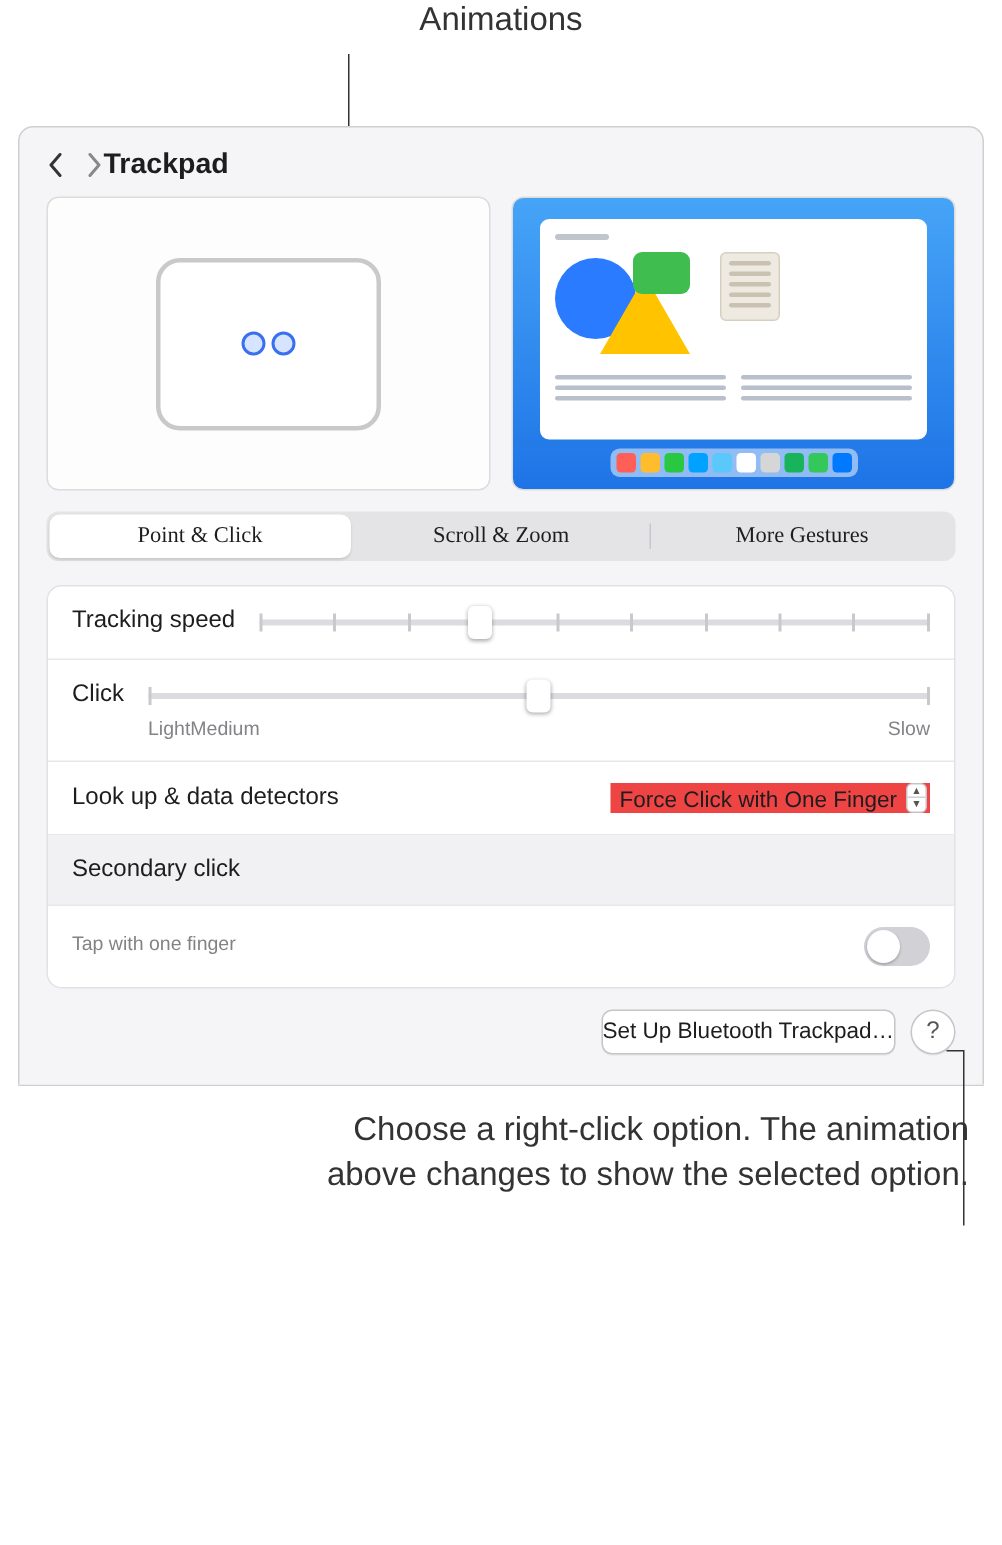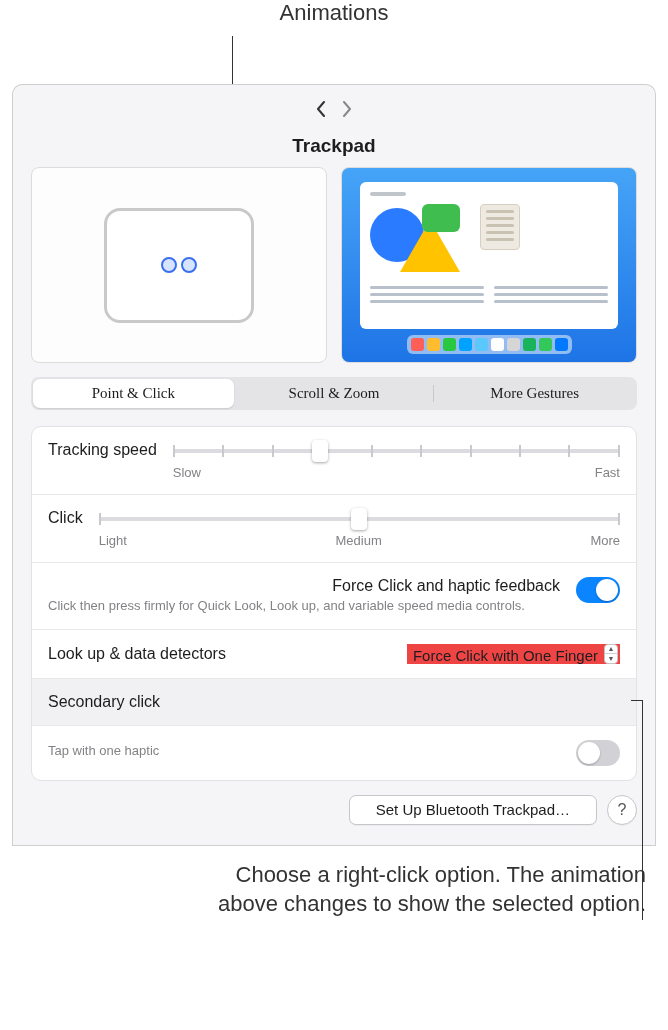--- a/index.html
+++ b/index.html
@@ -33,23 +33,21 @@
     border: 1px solid #cfcfcf;
     border-bottom: none;
     border-radius: 10px 10px 0 0;
     background: #f5f5f7;
     padding-bottom: 20px;
     position: relative;
   }
   .header {
     display: flex;
     align-items: center;
-    gap: 16px;
     padding: 14px 18px 10px 18px;
-    flex-direction: column;
   }
   .nav-btns {
     display: flex;
     gap: 14px;
     color: #888;
   }
   .nav-btn {
     width: 12px;
     height: 20px;
     display: flex;
@@ -287,21 +285,21 @@
     box-shadow: 0 1px 3px rgba(0,0,0,0.35);
     top: -1px;
     transform: translateX(-50%);
   }
   .slider-labels {
     display: flex;
     justify-content: space-between;
     font-size: 13px;
     color: #838387;
   }
-  .slider-labels.three span:nth-child(2){ text-align:center; flex:1; }
+  .slider-labels.three span:nth-child(2){ text-align:left; flex:1; }
 
   .toggle {
     width: 44px; height: 26px;
     border-radius: 13px;
     background: #d1d1d6;
     position: relative;
     flex-shrink: 0;
   }
   .toggle::after {
     content: "";
@@ -346,21 +344,21 @@
   .bottom-row {
     margin: 14px 18px 0 18px;
     display: flex;
     justify-content: flex-end;
     gap: 10px;
   }
   .btn {
     background: #fff;
     border: 1px solid #c6c6ca;
     border-radius: 7px;
-    padding: 5px 26px;
+    padding: 5px 0;
     font-size: 15px;
     box-shadow: 0 1px 0 rgba(0,0,0,0.04);
   }
   .help-btn {
     width: 30px; height: 30px;
     border-radius: 50%;
     border: 1px solid #c6c6ca;
     background: #fff;
     display: flex;
     align-items: center;
@@ -497,24 +495,20 @@
                     <span></span>
                     <span></span>
                     <span></span>
                     <span></span>
                     <span></span>
                     <span></span>
                     <span></span>
                   </div>
                 <div class="knob" id="knob-tracking" style="left: 33%;"></div>
               </div>
-              <div class="slider-labels">
-                <span>Slow</span>
-                <span>Fast</span>
-              </div>
             </div>
           </div>
         </div>
       </div>
 
       <div class="row">
         <div class="row-h">
           <div class="row-label">Click</div>
           <div style="flex:1.2">
             <div class="slider-wrap">
@@ -523,36 +517,27 @@
                 <div class="ticks" id="ticks-click">
                     <span></span>
                     <span></span>
                     <span></span>
                   </div>
                 <div class="knob" id="knob-click" style="left: 50%;"></div>
               </div>
               <div class="slider-labels three">
                 <span>Light</span>
                 <span>Medium</span>
-                <span>More</span>
+                <span>Slow</span>
               </div>
             </div>
           </div>
         </div>
       </div>
 
-      <div class="row">
-        <div class="row-h">
-          <div class="left">
-            <div class="row-label">Force Click and haptic feedback</div>
-            <div class="row-sub">Click then press firmly for Quick Look, Look up, and variable speed media controls.</div>
-          </div>
-          <div class="toggle on" id="toggle-force"></div>
-        </div>
-      </div>
 
       <div class="row">
         <div class="row-h" style="align-items:center">
           <div class="row-label">Look up &amp; data detectors</div>
           <div class="popup">
             <span>Force Click with One Finger</span>
             <div class="stepper">
                 <div>▲</div>
                 <div>▼</div>
               </div>
@@ -562,21 +547,21 @@
 
       <div class="row highlight">
         <div class="row-h" style="align-items:center">
           <div class="row-label">Secondary click</div>
         </div>
       </div>
 
       <div class="row">
         <div class="row-h">
           <div class="left">
-            <div class="row-sub">Tap with one haptic</div>
+            <div class="row-sub">Tap with one finger</div>
           </div>
           <div class="toggle" id="toggle-tap"></div>
         </div>
       </div>
 
     </div>
 
     <div class="bottom-row">
       <div class="btn">Set Up Bluetooth Trackpad…</div>
       <div class="help-btn">?</div>

